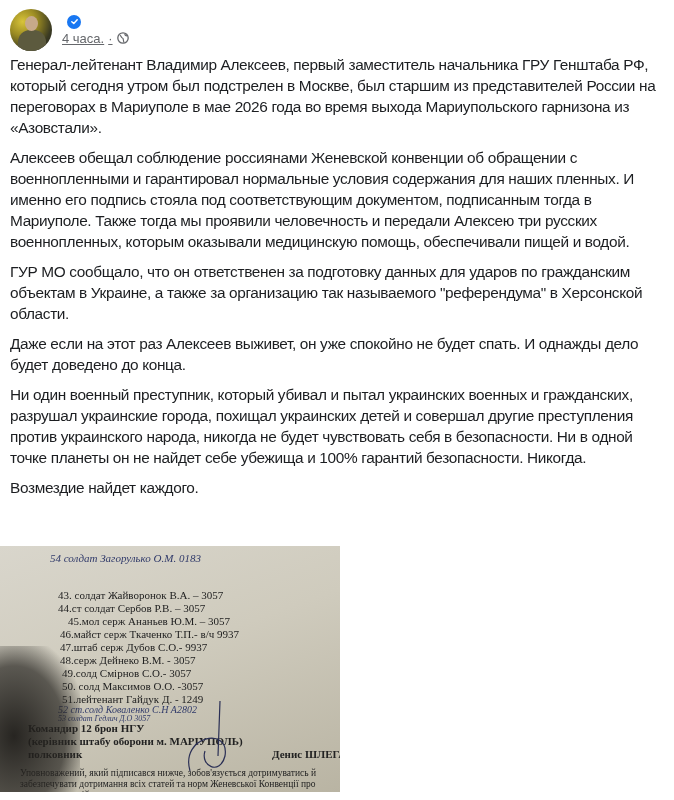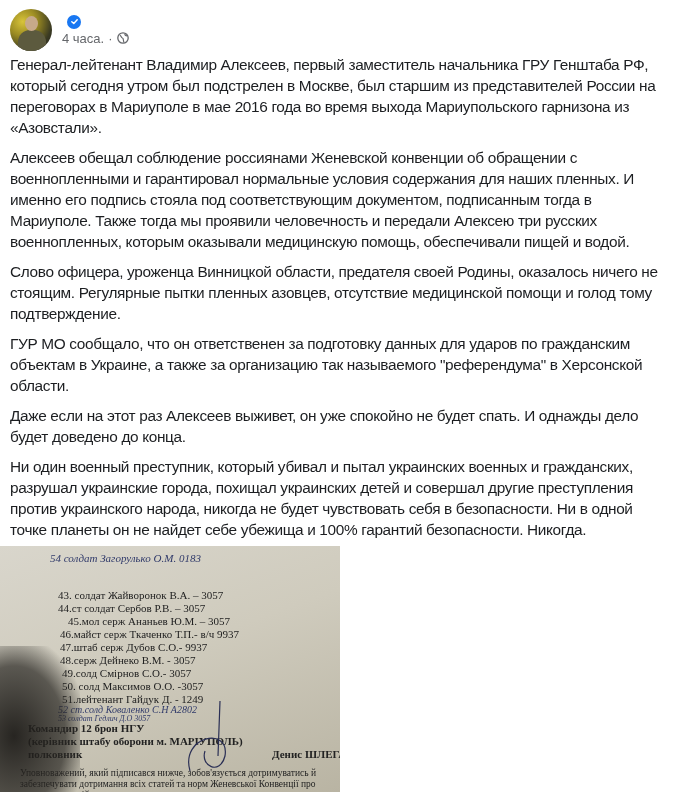--- a/index.html
+++ b/index.html
@@ -8,21 +8,21 @@
   .header { position:absolute; left:10px; top:9px; height:42px; display:flex; align-items:center; }
   .avatar { width:42px; height:42px; border-radius:50%; overflow:hidden; position:relative;
             background: radial-gradient(circle at 30% 30%, #d8c43a 0%, #9a8a22 35%, #3a3a22 70%, #222 100%); }
   .avatar .head { position:absolute; left:15px; top:7px; width:13px; height:15px; border-radius:50%; background:#c7a98a; }
   .avatar .body { position:absolute; left:8px; top:21px; width:28px; height:24px; border-radius:12px 12px 0 0; background:#5c5a3e; }
   .meta { margin-left:10px; display:flex; flex-direction:column; }
   .name-row { display:flex; align-items:center; }
   .name { font-weight:bold; font-size:15px; color:#050505; }
   .verified { width:14px; height:14px; border-radius:50%; background:#1877f2; margin-left:5px; display:flex; align-items:center; justify-content:center; }
   .verified svg { width:9px; height:9px; }
-  .time-row { display:flex; align-items:center; font-size:13px; color:#65676b; margin-top:2px; }
+  .time-row { display:flex; align-items:center; font-size:13px; color:#65676b; margin-top:2px;text-decoration:underline; }
   .dot { margin:0 4px; }
   .globe { width:12px; height:12px; }
   .post-text { position:absolute; left:10px; top:54px; width:660px; font-size:15.4px; line-height:21px;
                color:#1c1e21; letter-spacing:-0.35px; }
   .post-text p { margin:0 0 9px 0; }
   .images { position:absolute; left:0; top:546px; width:547px; height:246px; }
   .img-left { position:absolute; left:0; top:0; width:340px; height:246px; overflow:hidden;
               background: linear-gradient(160deg, #d9d6cc 0%, #cfcbbd 45%, #b9b4a3 100%); }
   .img-left .shadow { position:absolute; left:-30px; top:100px; width:110px; height:180px;
                       background: radial-gradient(ellipse at 40% 50%, rgba(30,28,25,0.95) 0%, rgba(40,38,34,0.7) 55%, rgba(60,58,50,0) 80%); }
@@ -57,23 +57,22 @@
       <svg class="globe" viewBox="0 0 12 12">
         <circle cx="6" cy="6" r="5.2" fill="none" stroke="#65676b" stroke-width="1.3"></circle>
         <path d="M3 3.2 C4.5 4 4 5.5 5.5 6 C6.8 6.4 6 8.5 7 10.5" fill="none" stroke="#65676b" stroke-width="1.2"></path>
         <path d="M8 1.8 C7.5 3 8.8 3.8 10 4" fill="none" stroke="#65676b" stroke-width="1.2"></path>
       </svg>
     </div>
   </div>
 </div>
 
 <div class="post-text">
-  <p>Генерал-лейтенант Владимир Алексеев, первый заместитель начальника ГРУ Генштаба РФ, который сегодня утром был подстрелен в Москве, был старшим из представителей России на переговорах в Мариуполе в мае 2016 года во время выхода Мариупольского гарнизона из «Азовстали».</p>
+  <p>Генерал-лейтенант Владимир Алексеев, первый заместитель начальника ГРУ Генштаба РФ, который сегодня утром был подстрелен в Москве, был старшим из представителей России на переговорах в Мариуполе в мае 2026 года во время выхода Мариупольского гарнизона из «Азовстали».</p>
   <p>Алексеев обещал соблюдение россиянами Женевской конвенции об обращении с военнопленными и гарантировал нормальные условия содержания для наших пленных. И именно его подпись стояла под соответствующим документом, подписанным тогда в Мариуполе. Также тогда мы проявили человечность и передали Алексею три русских военнопленных, которым оказывали медицинскую помощь, обеспечивали пищей и водой.</p>
-  <p>Слово офицера, уроженца Винницкой области, предателя своей Родины, оказалось ничего не стоящим. Регулярные пытки пленных азовцев, отсутствие медицинской помощи и голод тому подтверждение.</p>
   <p>ГУР МО сообщало, что он ответственен за подготовку данных для ударов по гражданским объектам в Украине, а также за организацию так называемого "референдума" в Херсонской области.</p>
   <p>Даже если на этот раз Алексеев выживет, он уже спокойно не будет спать. И однажды дело будет доведено до конца.</p>
   <p>Ни один военный преступник, который убивал и пытал украинских военных и гражданских, разрушал украинские города, похищал украинских детей и совершал другие преступления против украинского народа, никогда не будет чувствовать себя в безопасности. Ни в одной точке планеты он не найдет себе убежища и 100% гарантий безопасности. Никогда.</p>
   <p>Возмездие найдет каждого.</p>
 </div>
 
 <div class="images">
   <div class="img-left">
     <div class="line hand" style="left:50px;top:6px;font-size:11px;">54 солдат Загорулько О.М. 0183</div>
     <div class="line" style="left:58px;top:43px;">43. солдат Жайворонок В.А. – 3057</div>

